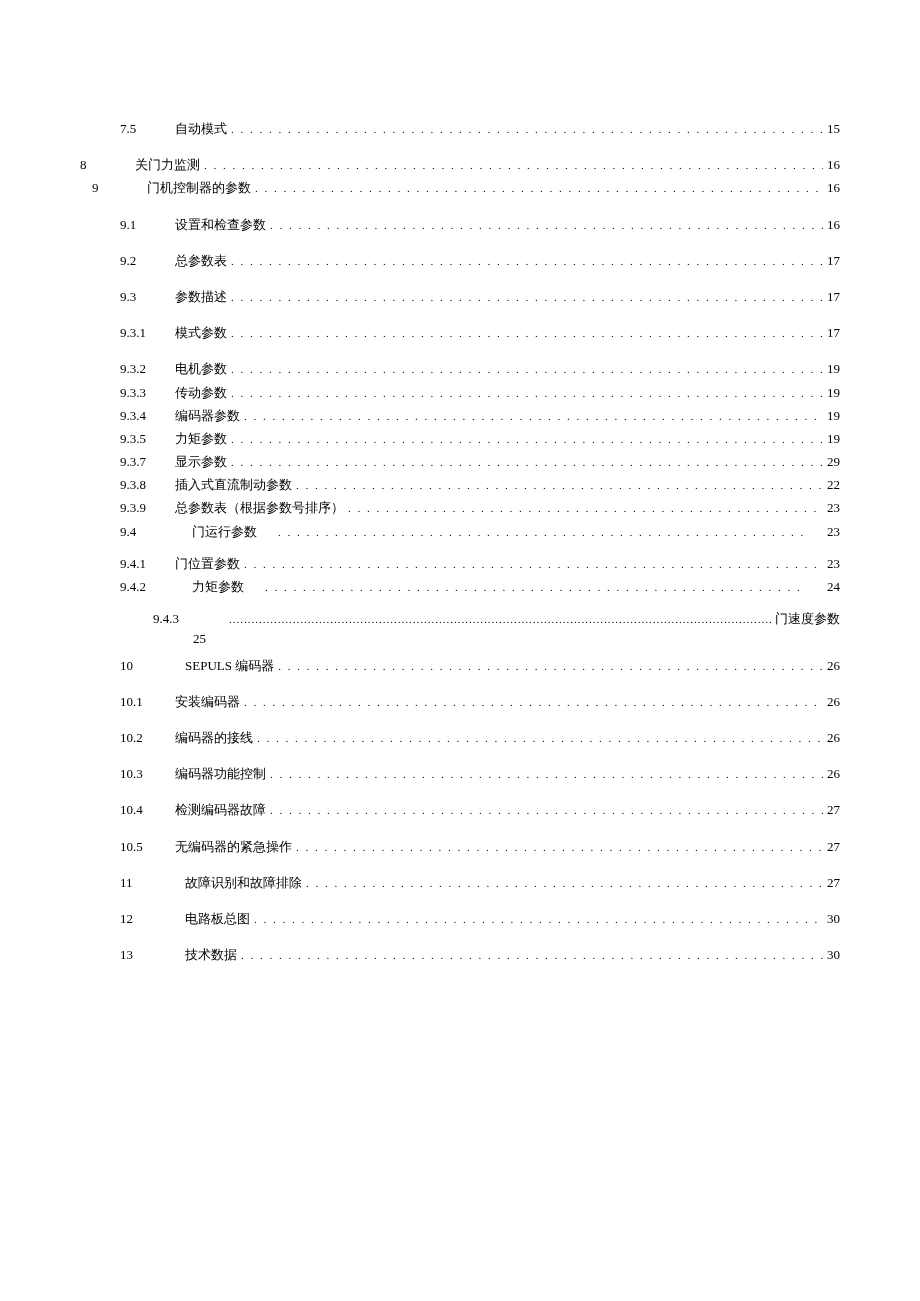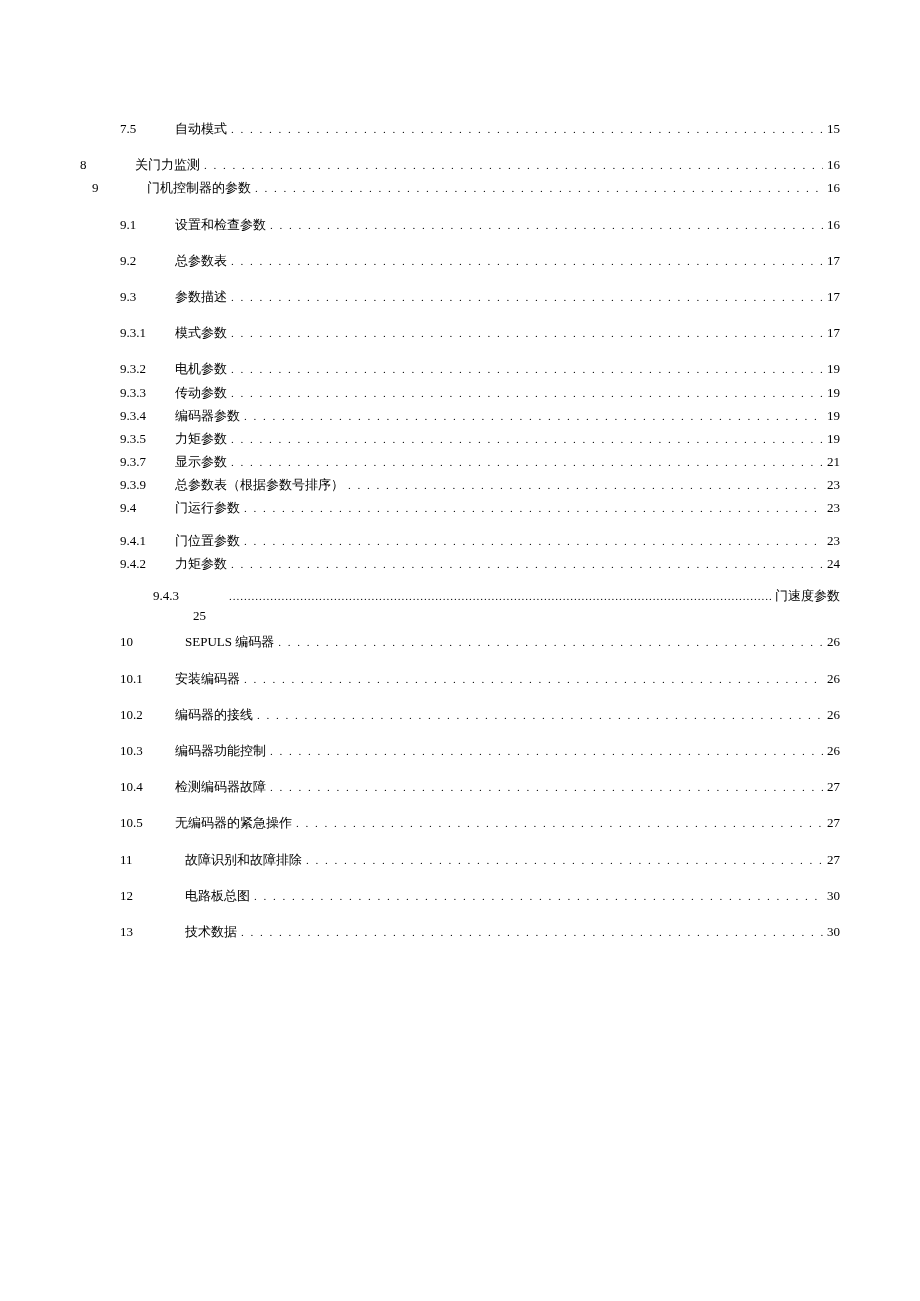--- a/index.html
+++ b/index.html
@@ -20,20 +20,21 @@
       line-height: 1.4;
     }
     .toc-entry {
       display: flex;
       align-items: baseline;
       white-space: nowrap;
       margin-bottom: 5px;
     }
     .toc-entry.spaced {
       margin-bottom: 14px;
+      gap: 17px;
     }
     .toc-entry.spaced-lg {
       margin-bottom: 18px;
     }
     .toc-num {
       flex-shrink: 0;
     }
     .toc-title {
       flex-shrink: 0;
     }
@@ -150,21 +151,27 @@
       <div class="toc-entry ind-3 ">
         <span class="toc-num w-sub2">9.3.5</span>
         <span class="toc-title">力矩参数 </span>
         <span class="toc-dots"></span>
         <span class="toc-page">19</span>
       </div>
       <div class="toc-entry ind-3 ">
         <span class="toc-num w-sub2">9.3.7</span>
         <span class="toc-title">显示参数 </span>
         <span class="toc-dots"></span>
-        <span class="toc-page">21</span>
+        <span class="toc-page">29</span>
+      </div>
+      <div class="toc-entry ind-3 ">
+        <span class="toc-num w-sub2">9.3.8</span>
+        <span class="toc-title">插入式直流制动参数 </span>
+        <span class="toc-dots"></span>
+        <span class="toc-page">22</span>
       </div>
       <div class="toc-entry ind-3 ">
         <span class="toc-num w-sub2">9.3.9</span>
         <span class="toc-title">总参数表（根据参数号排序） </span>
         <span class="toc-dots"></span>
         <span class="toc-page">23</span>
       </div>
       <div class="toc-entry ind-2 spaced">
         <span class="toc-num w-sub">9.4</span>
         <span class="toc-title">门运行参数</span>

